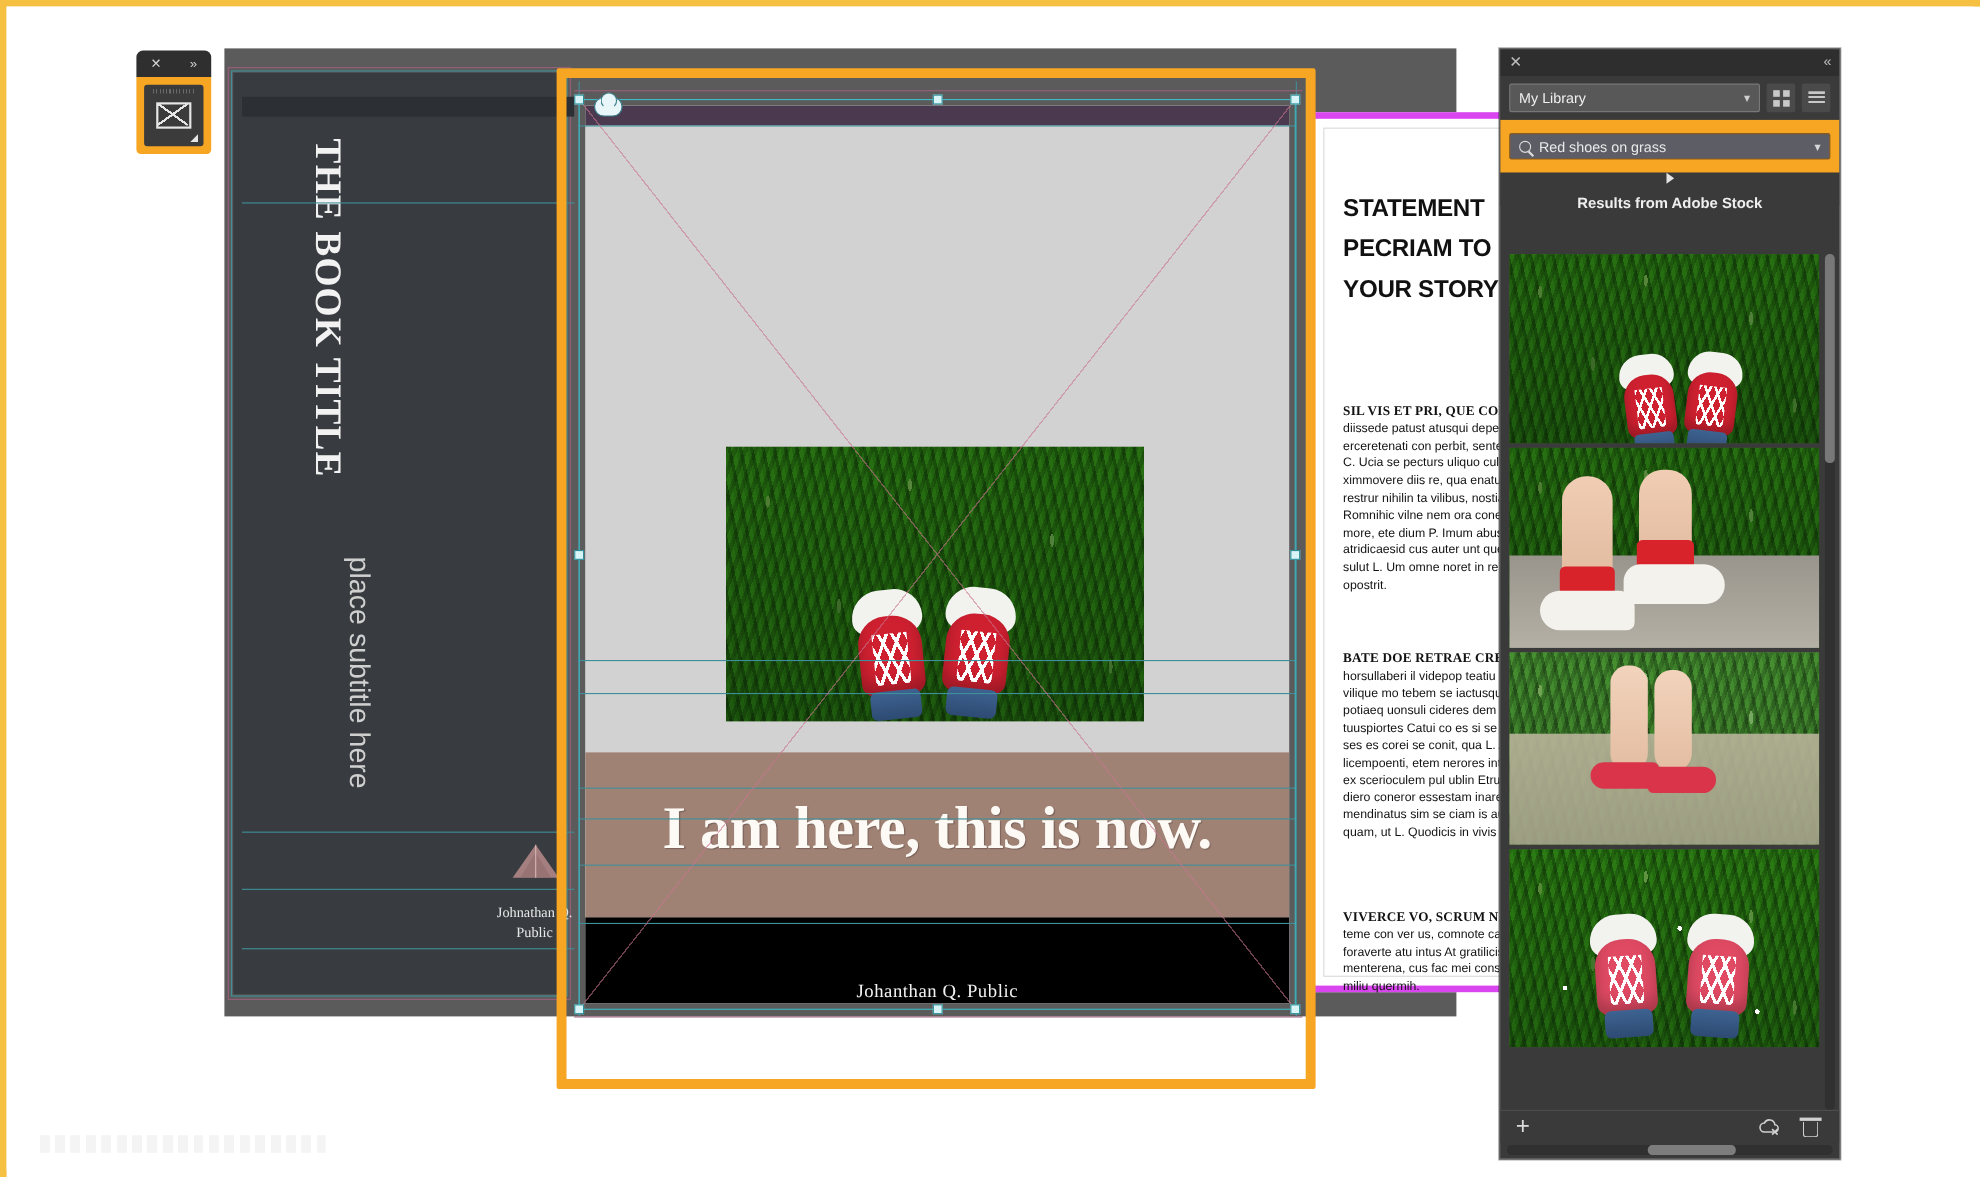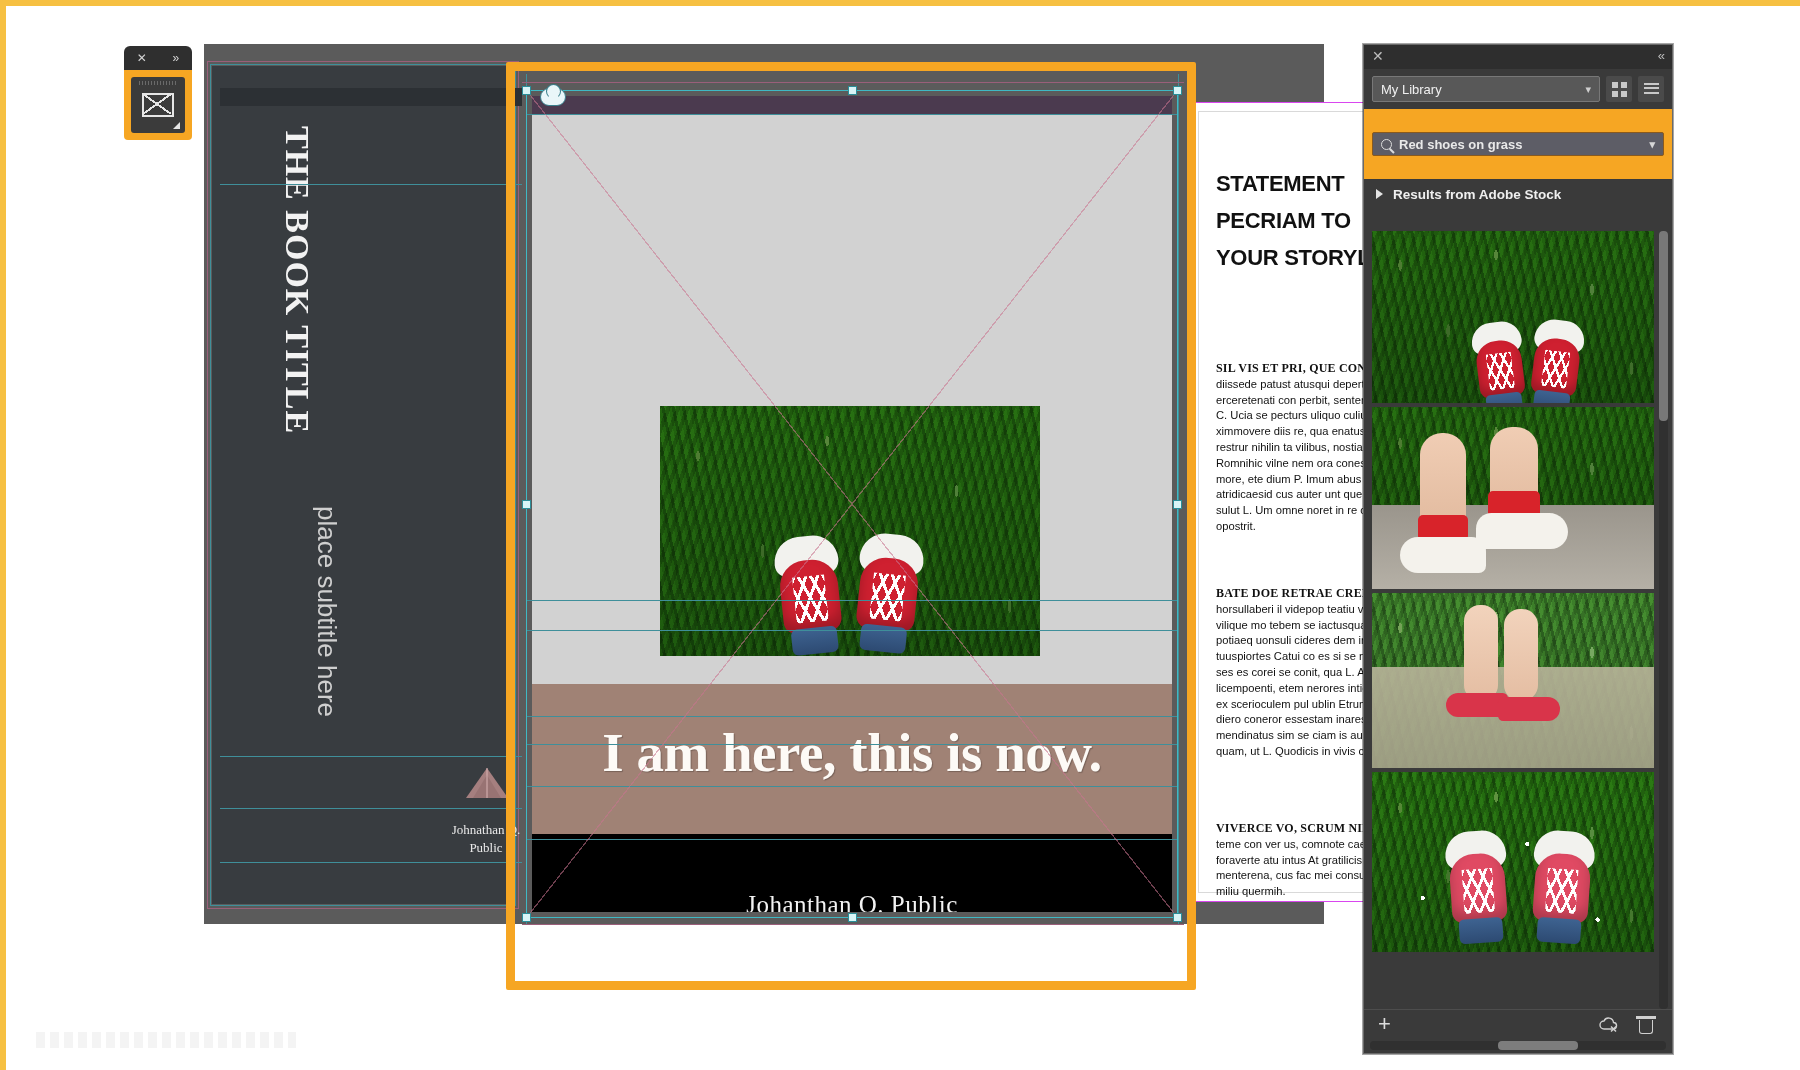--- a/index.html
+++ b/index.html
@@ -42,21 +42,21 @@
     transform-origin:0 0; transform:rotate(90deg) translate(0,-34px);
     color:#cfcfcf; font-size:26px; white-space:nowrap; font-weight:300;
   }
   .spine-logo{ position:absolute; left:252px; top:700px; width:46px; height:34px; }
   .spine-author{ position:absolute; left:210px; top:755px; width:128px;
                  text-align:center; color:#e8e8e8;
                  font-family:"Liberation Serif", serif; font-size:13px; line-height:18px;}
 
   
   .page-right{ position:absolute; left:985px; top:58px; width:292px; height:800px;
-               background:#ffffff; border:1px solid #d946ef; }
+               background:#ffffff; border:6px solid #d946ef; }
   .page-right-inner{ position:absolute; left:8px; top:8px; right:8px; bottom:8px;
                      border:1px solid #d9d9d9; }
   .pr-head{ position:absolute; left:26px; top:62px; width:230px;
             font-weight:700; font-size:22px; line-height:37px; color:#111;
             letter-spacing:-0.3px; }
   .pr-body{ position:absolute; left:26px; width:230px;
             font-family:"Liberation Sans", sans-serif; font-size:11.2px;
             line-height:15.8px; color:#111; text-align:left; }
   .pr-body .lead{ font-family:"Liberation Serif", serif; font-weight:700;
                   font-size:12px; letter-spacing:.2px; }
@@ -71,21 +71,21 @@
                 overflow:hidden; }
   .cover-brown{ position:absolute; left:0; top:588px; width:100%; height:150px;
                 background:#a08275; }
   .cover-quote{ position:absolute; left:0; top:625px; width:100%; text-align:center;
                 color:#fdfaf6; font-family:"Liberation Serif", serif; font-weight:700;
                 font-size:55px; letter-spacing:-0.5px;
                 text-shadow:1px 1px 1px rgba(0,0,0,.25);}
   .cover-black{ position:absolute; left:0; top:738px; width:100%; height:78px;
                 background:#000; }
   .cover-author{ position:absolute; left:0; top:795px; width:100%; text-align:center;
-                 color:#f2f2f2; font-family:"Liberation Serif", serif; font-size:25px;
+                 color:#f2f2f2; font-family:"Liberation Serif", serif; font-size:17px;
                  letter-spacing:.5px; }
 
   
   .grass{ position:absolute; inset:0;
      background:
        radial-gradient(ellipse 3px 9px at 10% 20%, #4e7c32 0 60%, transparent 61%),
        radial-gradient(ellipse 3px 11px at 27% 58%, #3d6a28 0 60%, transparent 61%),
        radial-gradient(ellipse 3px 9px at 44% 14%, #57863a 0 60%, transparent 61%),
        radial-gradient(ellipse 3px 12px at 61% 72%, #3a6326 0 60%, transparent 61%),
        radial-gradient(ellipse 3px 10px at 78% 34%, #50803a 0 60%, transparent 61%),
@@ -180,34 +180,34 @@
   .viewbtn{ width:26px; height:26px; background:#4a4a4a; border-radius:2px;
             display:flex; align-items:center; justify-content:center; }
   .gridicon{ width:15px; height:15px;
      background:linear-gradient(#c8c8c8,#c8c8c8) 0 0/6px 6px no-repeat,
                 linear-gradient(#c8c8c8,#c8c8c8) 9px 0/6px 6px no-repeat,
                 linear-gradient(#c8c8c8,#c8c8c8) 0 9px/6px 6px no-repeat,
                 linear-gradient(#c8c8c8,#c8c8c8) 9px 9px/6px 6px no-repeat; }
   .listicon{ width:15px; height:13px;
      background:repeating-linear-gradient(#c8c8c8 0 2px,transparent 2px 4.4px); }
 
-  .search-wrap{ margin:0 0 0 0; background:#f6a623; padding:23px 8px;font-weight:bold; }
+  .search-wrap{ margin:0 0 0 0; background:#f6a623; padding:12px 8px; }
   .search-box{ height:24px; background:#5d5d66; border:1px solid #8a5a1d;
                border-radius:2px; display:flex; align-items:center; gap:7px;
                padding:0 8px; position:relative; }
   .search-box .val{ color:#e9e9e9; font-size:13px; }
   .search-box .chev{ position:absolute; right:8px; color:#d7d7d7; font-size:11px; }
   .magn{ width:11px; height:11px; border:1.6px solid #dcdcdc; border-radius:50%;
          position:relative; flex:none; }
   .magn:after{ content:""; position:absolute; right:-4px; bottom:-3px; width:6px;
                height:1.6px; background:#dcdcdc; transform:rotate(45deg); }
 
   .results-head{ height:30px; display:flex; align-items:center; gap:10px;
                  padding:0 12px; color:#efefef; font-size:13.5px; font-weight:700;
-                 background:#3a3a3a; }
+                 background:#3a3a3a;flex-direction:column; }
   .caret{ width:0;height:0;border-left:7px solid #e3e3e3;
           border-top:5px solid transparent;border-bottom:5px solid transparent; }
 
   .results{ position:absolute; left:8px; top:186px; right:18px; bottom:44px;
             overflow:hidden; background:#3a3a3a; }
   .thumb{ position:relative; width:100%; margin-bottom:4px; overflow:hidden;
           background:#2f4a22; }
   .t1{ height:172px; } .t2{ height:182px; } .t3{ height:175px; } .t4{ height:180px; }
 
   .vscroll{ position:absolute; right:4px; top:186px; bottom:44px; width:9px;

